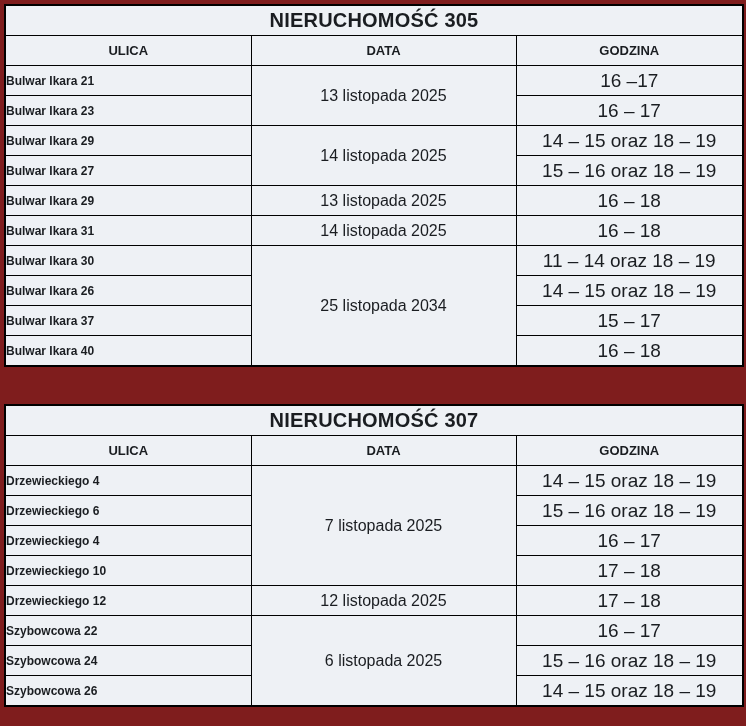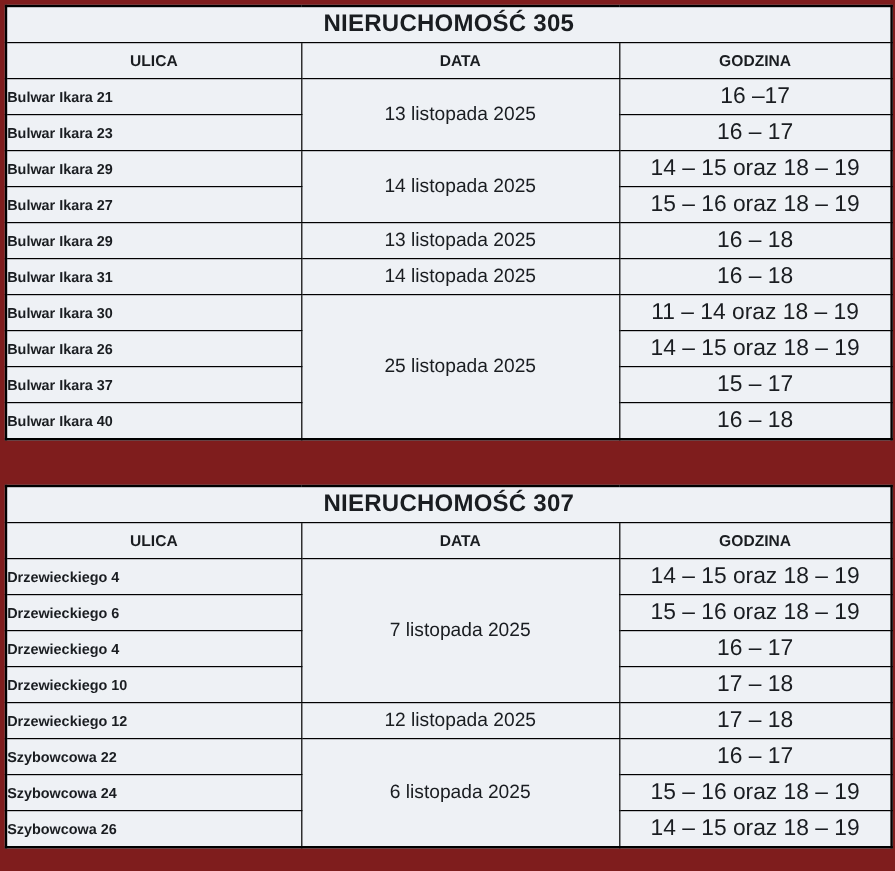--- a/index.html
+++ b/index.html
@@ -107,21 +107,21 @@
         <td class="data-cell">13 listopada 2025</td>
         <td class="godzina-cell">16 – 18</td>
       </tr>
       <tr>
         <td class="ulica-cell">Bulwar Ikara 31</td>
         <td class="data-cell">14 listopada 2025</td>
         <td class="godzina-cell">16 – 18</td>
       </tr>
       <tr>
         <td class="ulica-cell">Bulwar Ikara 30</td>
-        <td class="data-cell" rowspan="4">25 listopada 2025</td>
+        <td class="data-cell" rowspan="4">25 listopada 2034</td>
         <td class="godzina-cell">11 – 14 oraz 18 – 19</td>
       </tr>
       <tr>
         <td class="ulica-cell">Bulwar Ikara 26</td>
         <td class="godzina-cell">14 – 15 oraz 18 – 19</td>
       </tr>
       <tr>
         <td class="ulica-cell">Bulwar Ikara 37</td>
         <td class="godzina-cell">15 – 17</td>
       </tr>

